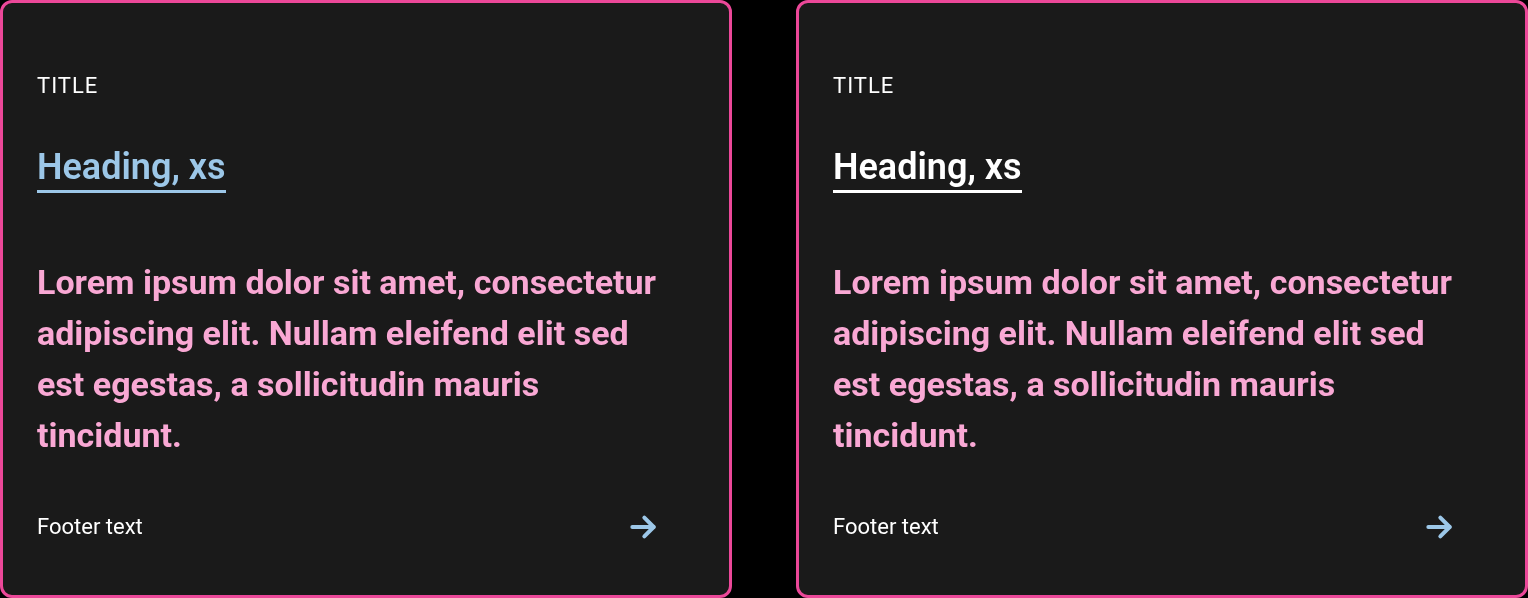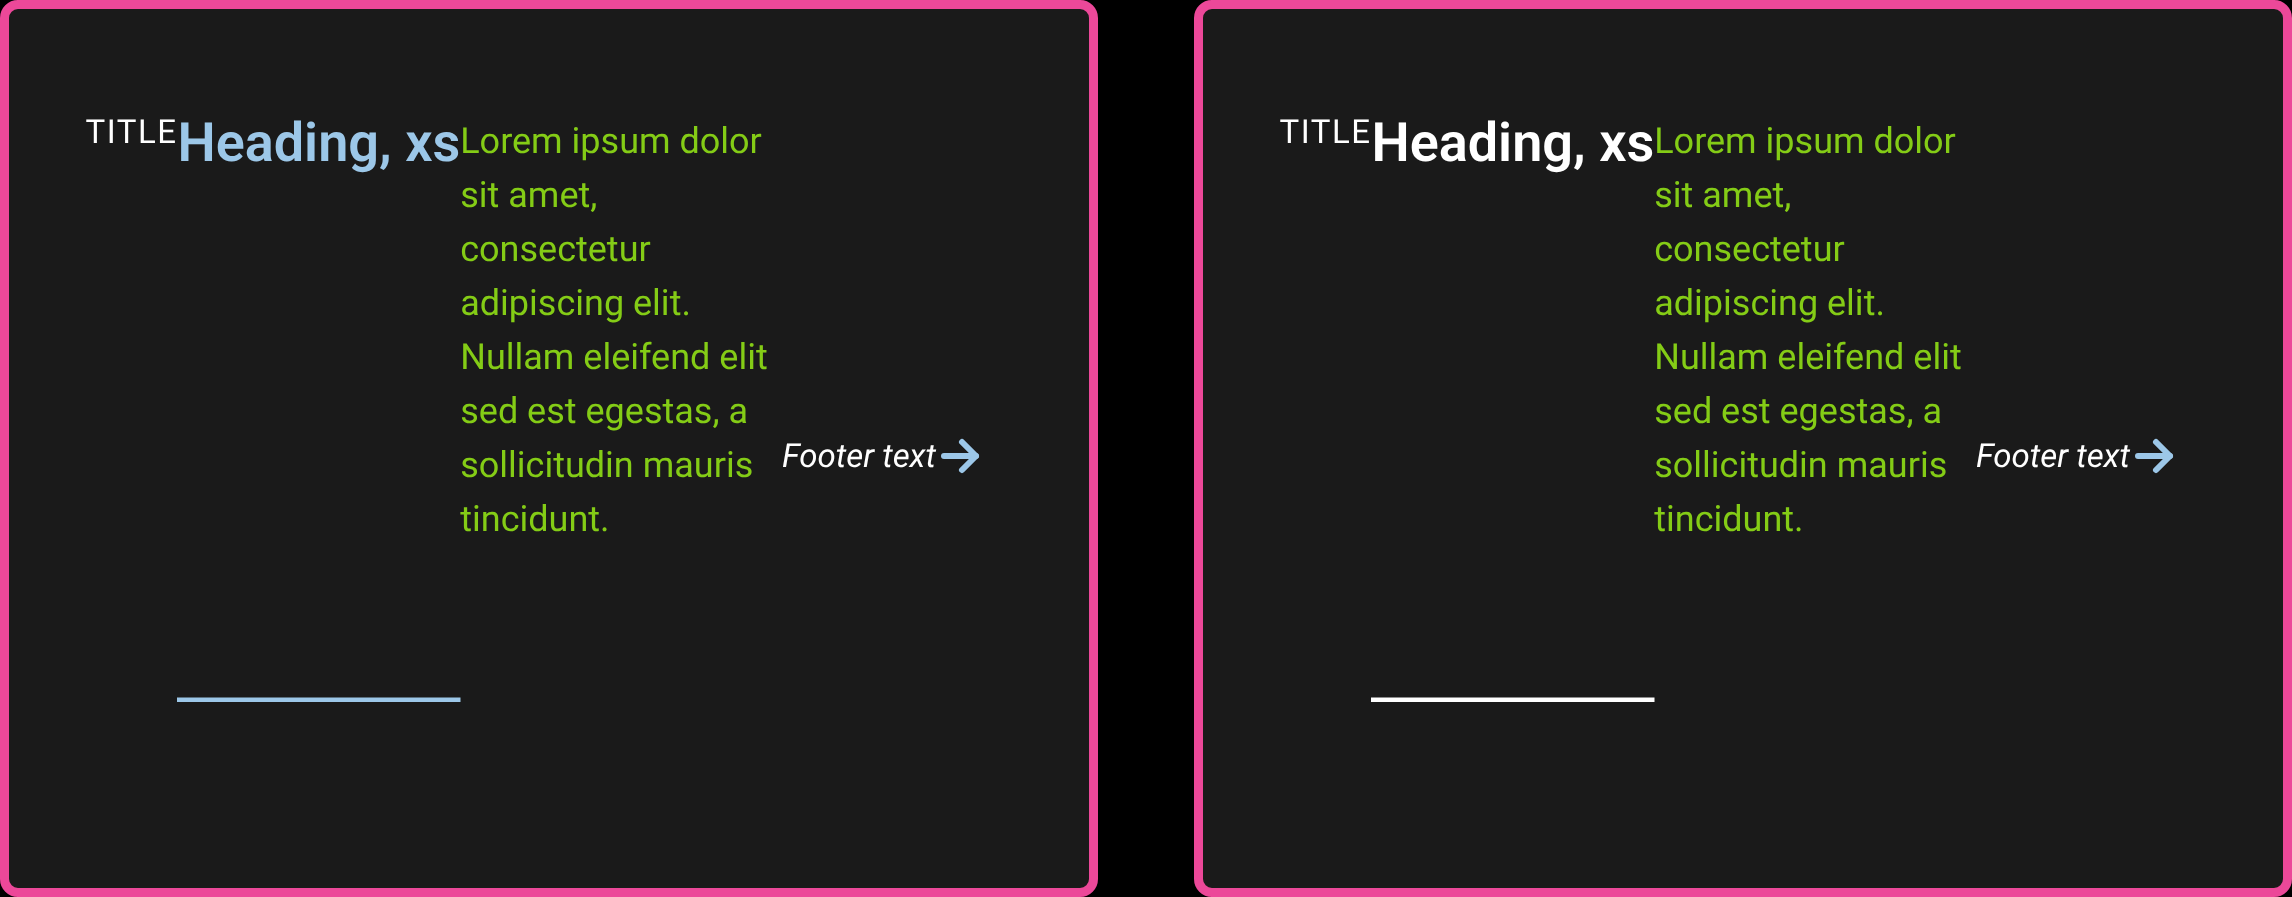--- a/index.html
+++ b/index.html
@@ -14,25 +14,25 @@
       width: 1528px;
       height: 598px;
       display: flex;
       gap: 64px;
       padding: 0;
     }
 
     .card {
       flex: 1;
       background: #1a1a1a;
-      border: 6px solid #ec4899;
+      border: 3px solid #ec4899;
       border-radius: 12px;
-      padding: 70px 70px 60px 51px;
+      padding: 70px 70px 60px 34px;
       display: flex;
-      flex-direction: row;
+      flex-direction: column;
       position: relative;
     }
 
     .title {
       font-size: 22px;
       font-weight: 400;
       letter-spacing: 1px;
       color: #fff;
       margin-bottom: 50px;
     }
@@ -50,39 +50,38 @@
 
     .heading.accent {
       color: #9cc7e8;
     }
 
     .heading.white {
       color: #fff;
     }
 
     .description {
-      font-size: 24px;
-      font-weight: 400;
+      font-size: 34px;
+      font-weight: 700;
       line-height: 1.5;
-      color: #84cc16;
+      color: #f9a8d4;
       margin-bottom: 50px;
       flex: 1;
     }
 
     .footer {
       display: flex;
       align-items: center;
       justify-content: space-between;
     }
 
     .footer-text {
       font-size: 22px;
       font-weight: 400;
       color: #fff;
-      font-style: italic;
     }
 
     .arrow-icon {
       width: 32px;
       height: 32px;
       display: flex;
       align-items: center;
       justify-content: center;
     }
 

